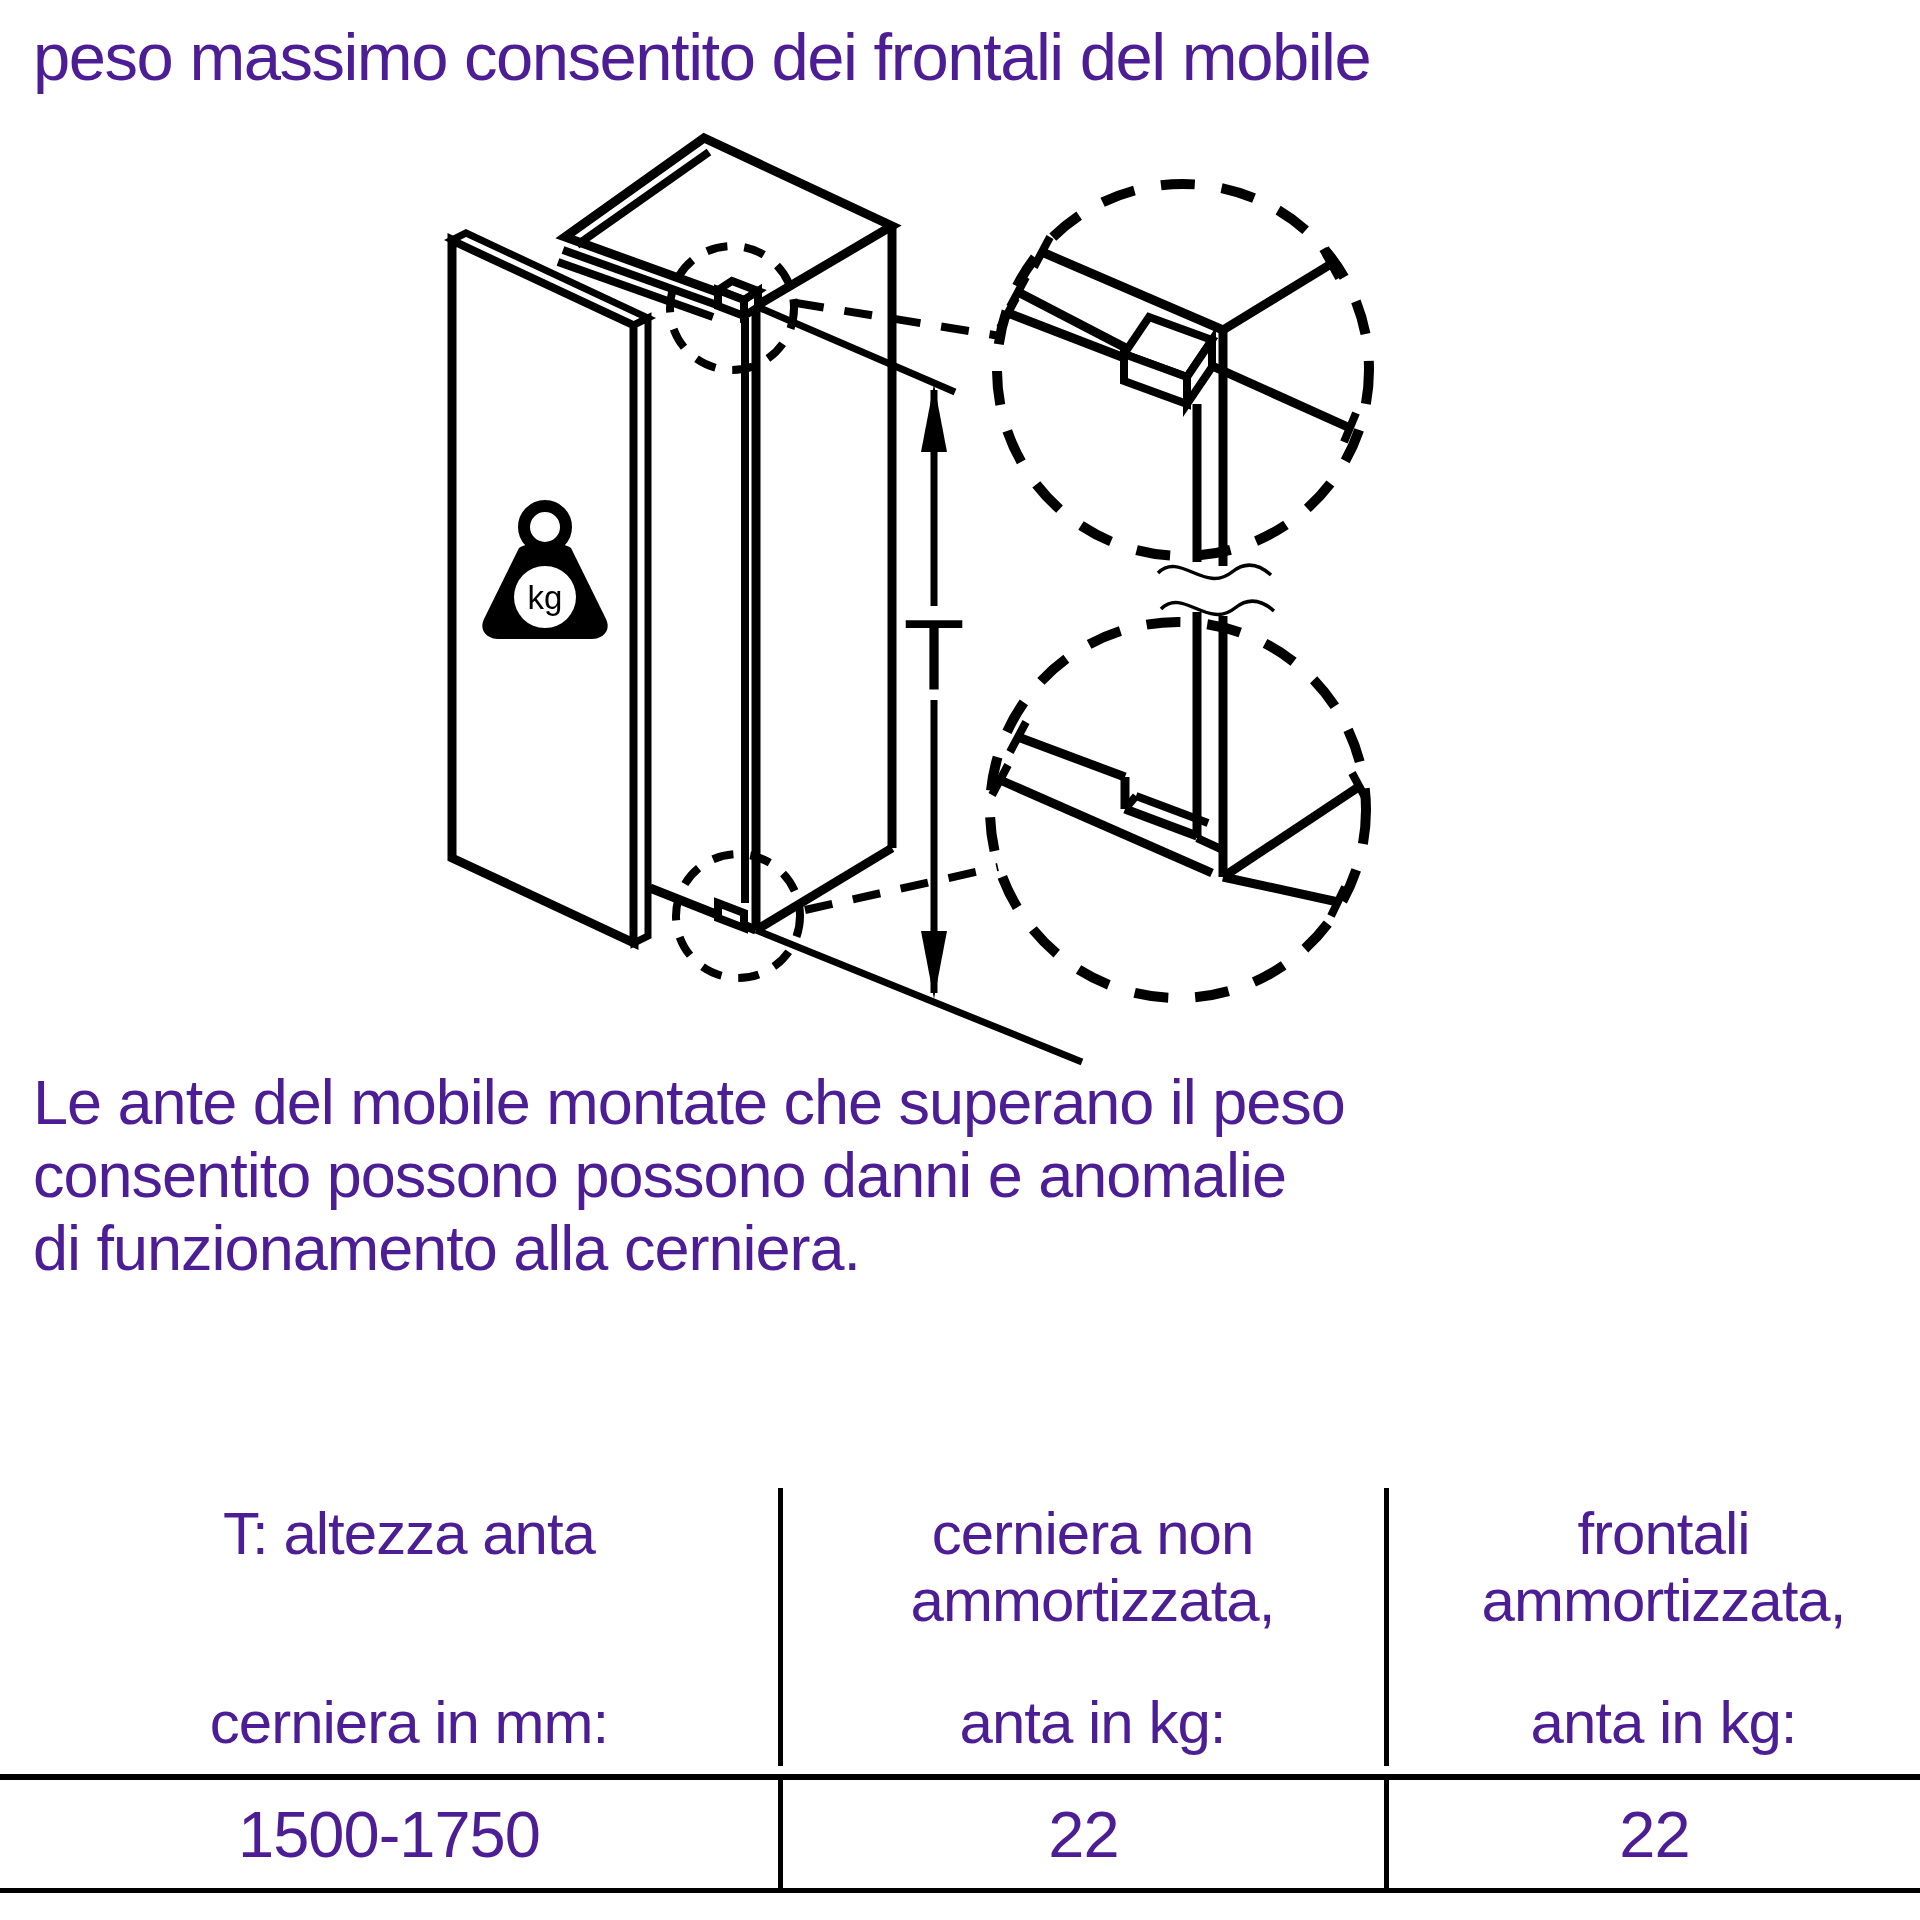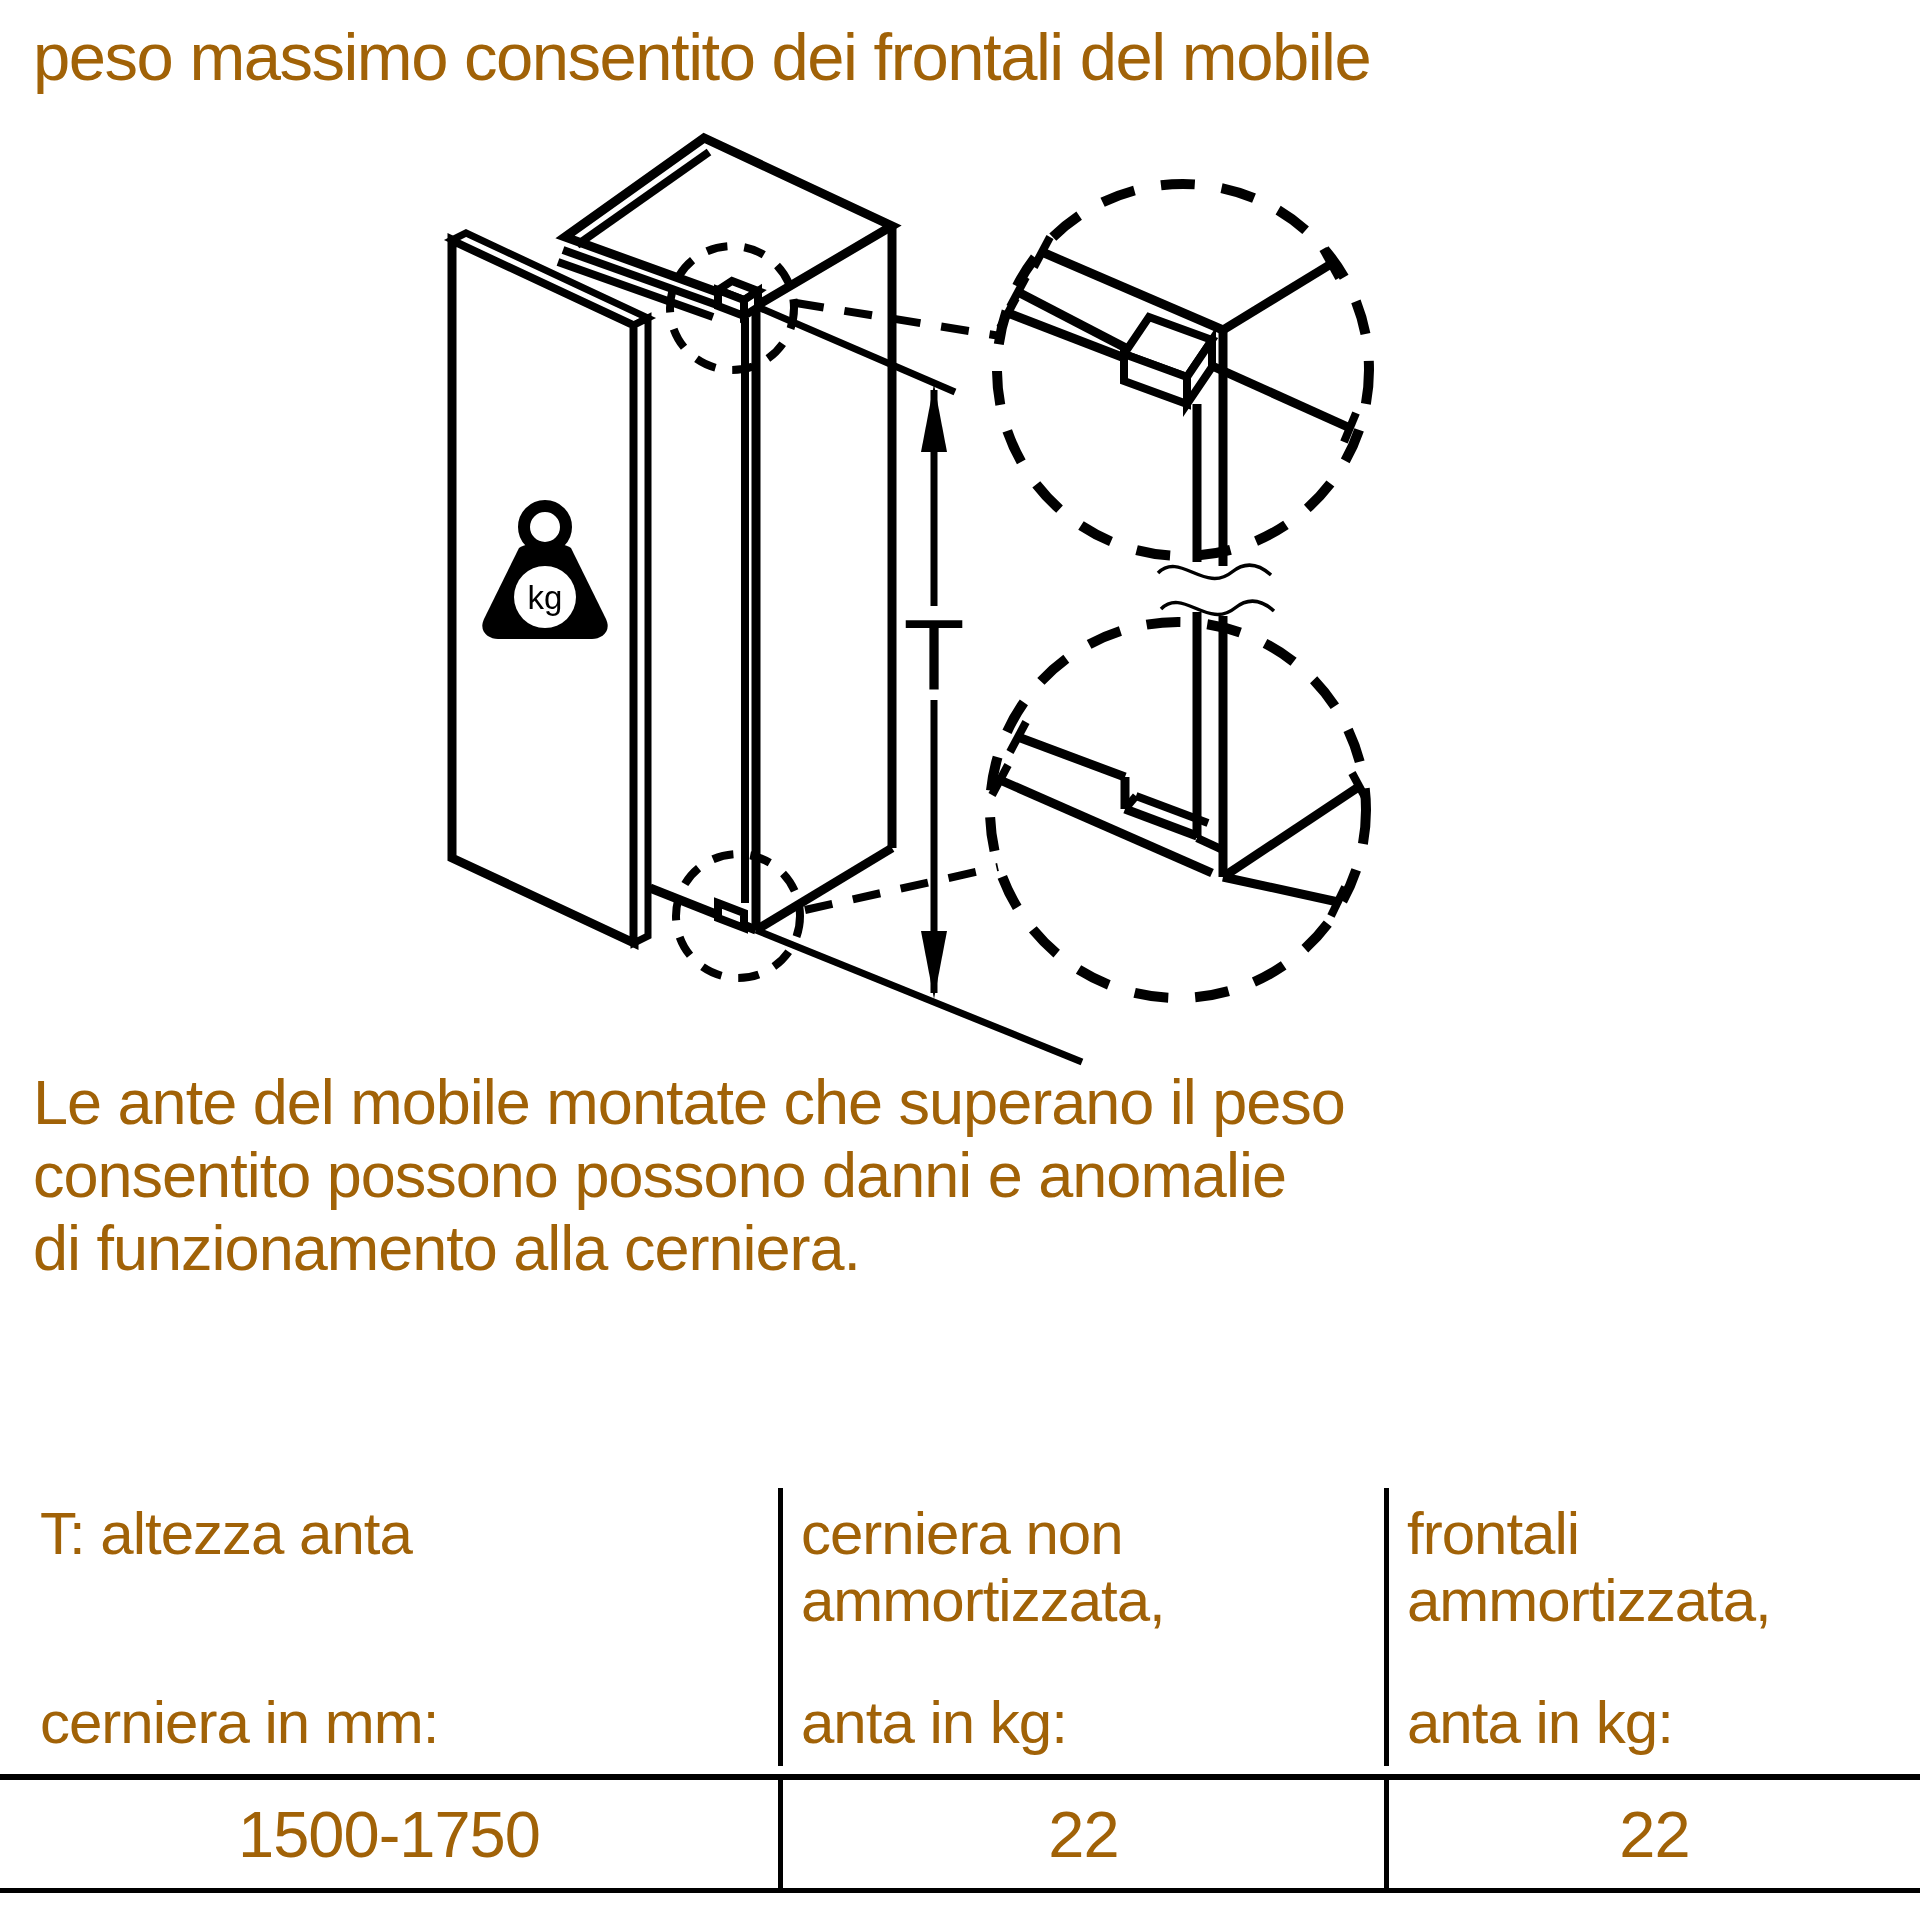--- a/index.html
+++ b/index.html
@@ -1,20 +1,20 @@
 <!DOCTYPE html>
 <html><head>
 <meta charset="utf-8">
 <style>
   html,body{margin:0;padding:0;background:#888;}
   .page{
     position:relative;
     width:1920px;height:1920px;
     background:#fff;
-    color:#a16207;
+    color:#4c1d95;
     font-family:"Liberation Sans",sans-serif;
     overflow:hidden;
   }
   .title{
     position:absolute;
     top:18px;left:33px;
     font-size:67px;
     letter-spacing:-1.5px;
     white-space:nowrap;
   }
@@ -34,20 +34,21 @@
   .wtable{
     position:absolute;
     top:1488px;left:0;
     width:1920px;
     display:grid;
     grid-template-columns:778px 606px 536px;
     grid-template-rows:278px 122px;
     border-bottom:5px solid #000;
     font-size:60px;
     letter-spacing:-1px;
+    text-align:center;
   }
   .cell{box-sizing:border-box;}
   .cell.cb{border-left:5px solid #000;}
   .hdr{
     display:flex;flex-direction:column;
     padding-top:12px;
     line-height:67px;
     white-space:nowrap;
   }
   .hdr.c1{padding-left:40px;}

